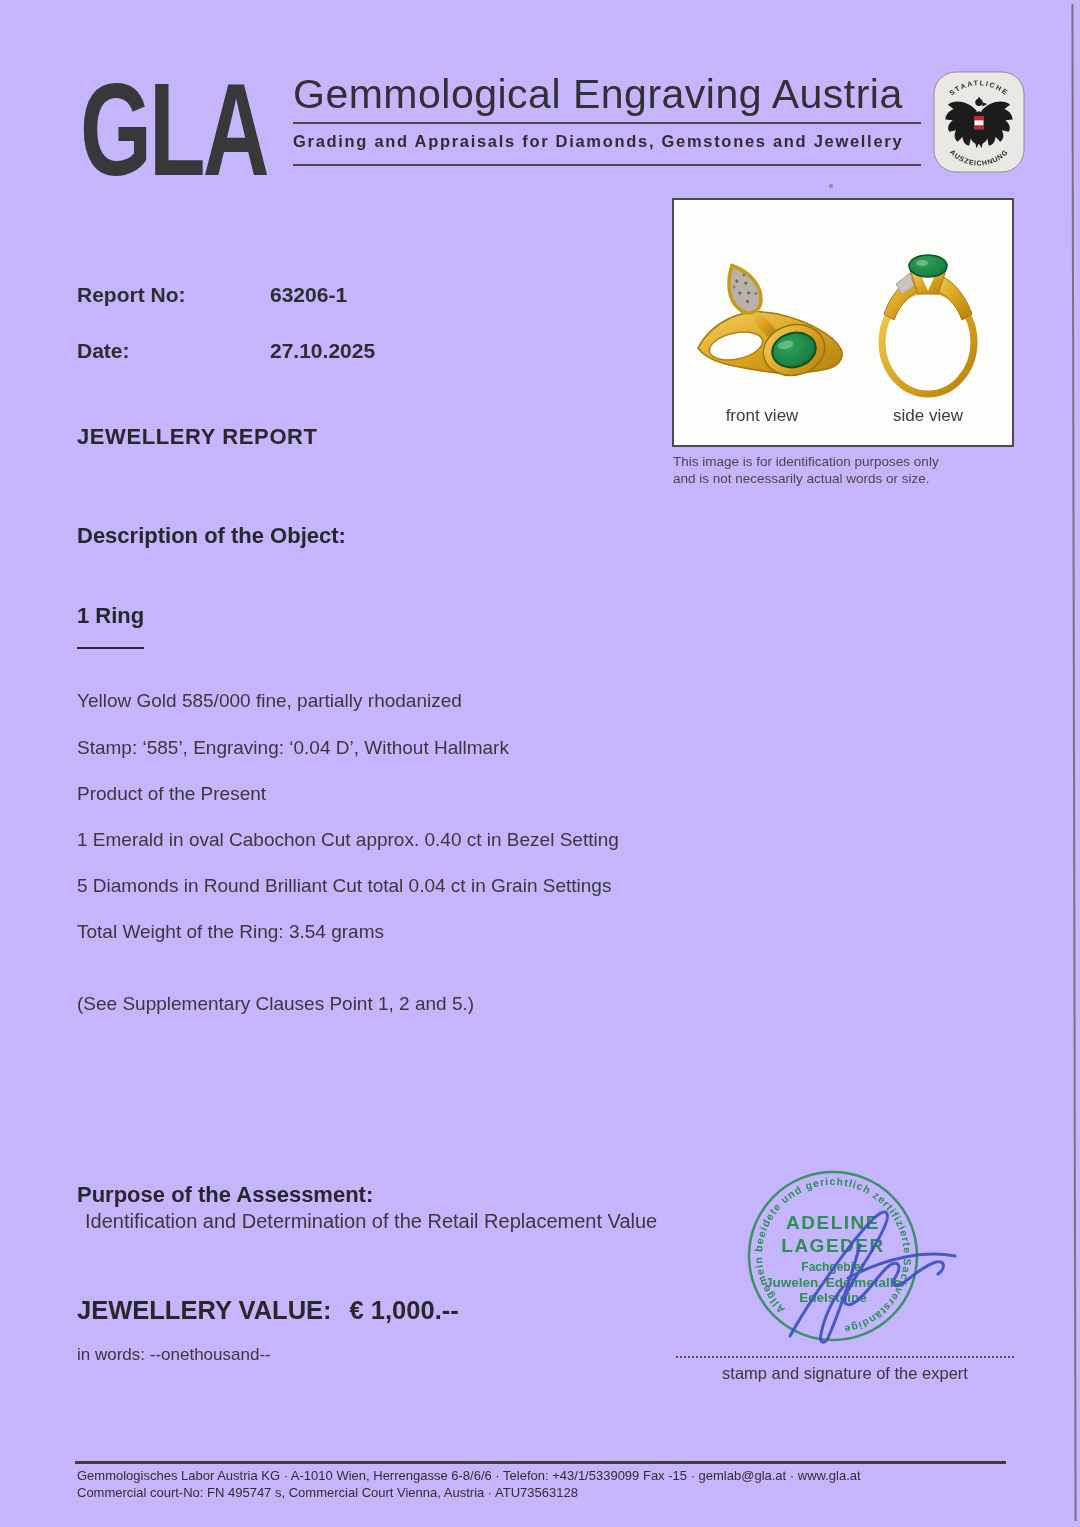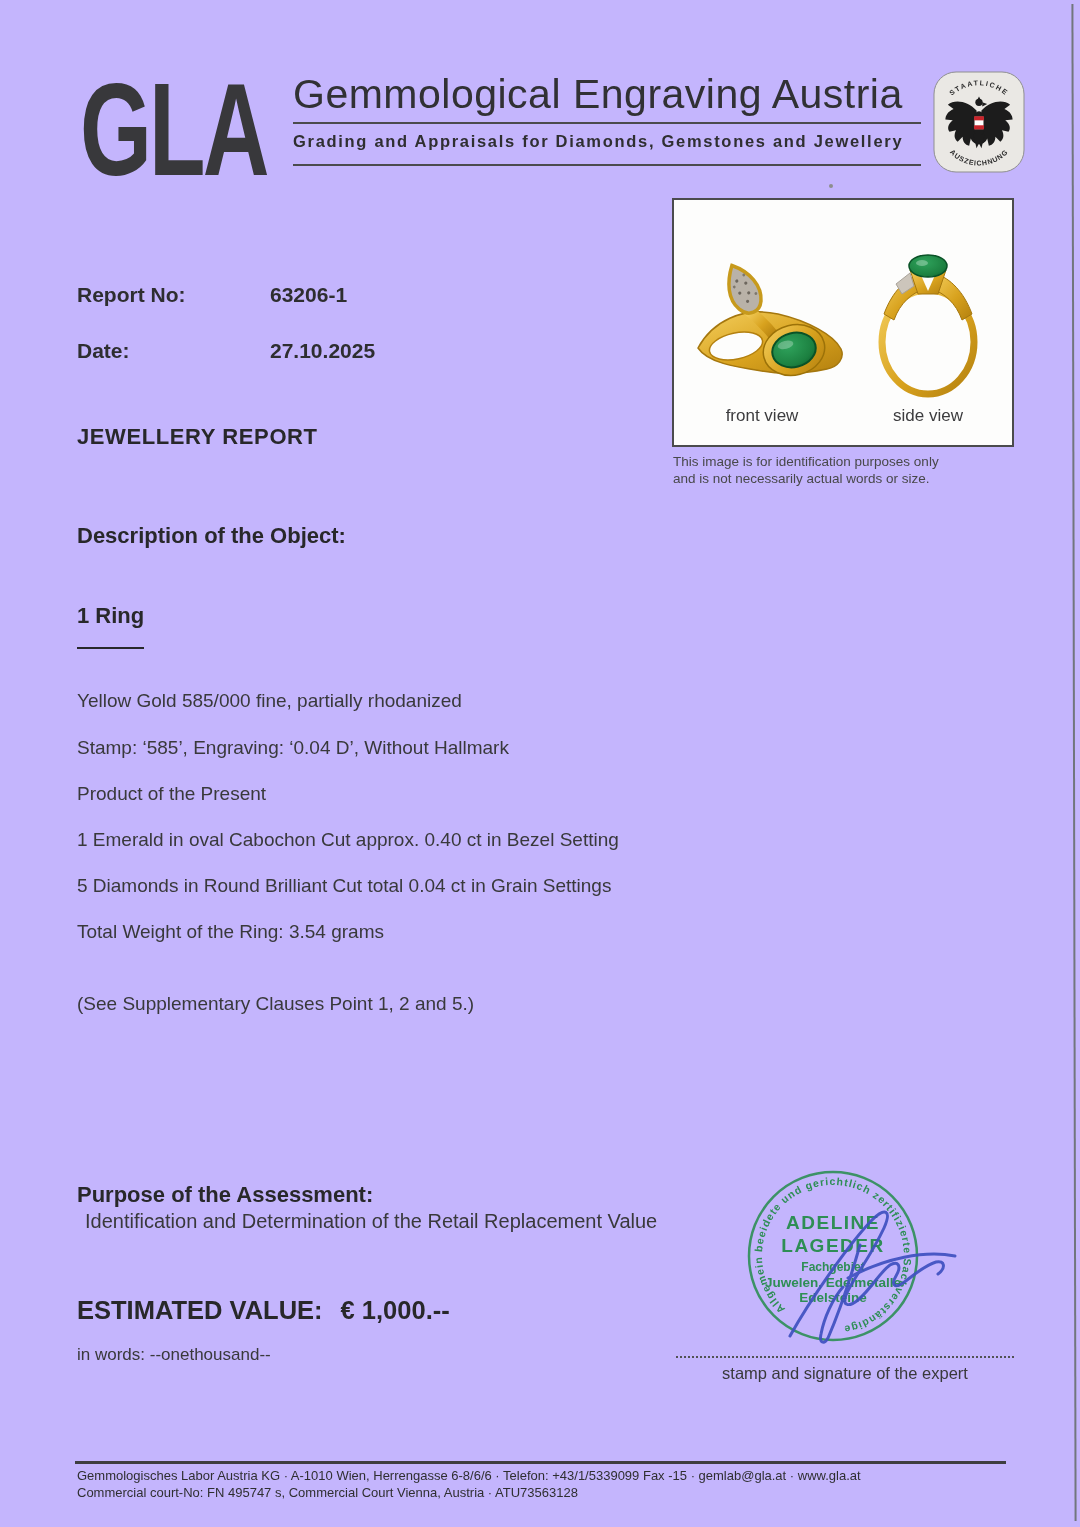--- a/index.html
+++ b/index.html
@@ -150,21 +150,21 @@
   <div class="abs body-line" style="top:699px;">Stamp: ‘585’, Engraving: ‘0.04 D’, Without Hallmark</div>
   <div class="abs body-line" style="top:745px;">Product of the Present</div>
   <div class="abs body-line" style="top:791px;">1 Emerald in oval Cabochon Cut approx. 0.40 ct in Bezel Setting</div>
   <div class="abs body-line" style="top:837px;">5 Diamonds in Round Brilliant Cut total 0.04 ct in Grain Settings</div>
   <div class="abs body-line" style="top:883px;">Total Weight of the Ring: 3.54 grams</div>
   <div class="abs body-line" style="top:955px;">(See Supplementary Clauses Point 1, 2 and 5.)</div>
 
   <div class="abs sec-head" style="top:1182px;">Purpose of the Assessment:</div>
   <div class="abs assess-sub">Identification and Determination of the Retail Replacement Value</div>
   <div class="abs estimated">
-    <span>ESTIMATED VALUE:</span>
+    <span>JEWELLERY VALUE:</span>
     <span>€ 1,000.--</span>
   </div>
   <div class="abs in-words">in words: --onethousand--</div>
 
   <svg class="abs stamp-svg" width="280" height="212" viewBox="0 0 280 212">
     <defs>
       <path id="stampRing" d="M 62 106 A 71 71 0 1 1 204 106 A 71 71 0 1 1 62 106" fill="none"></path>
     </defs>
     <circle cx="133" cy="106" r="84" fill="none" stroke="#2e8e55" stroke-width="2.5" opacity="0.9"></circle>
     <g transform="rotate(-48 133 106)">

